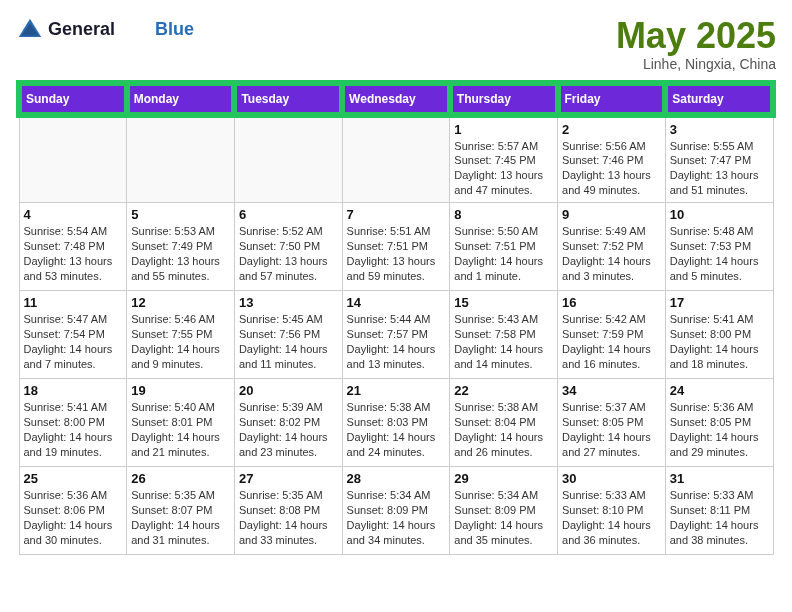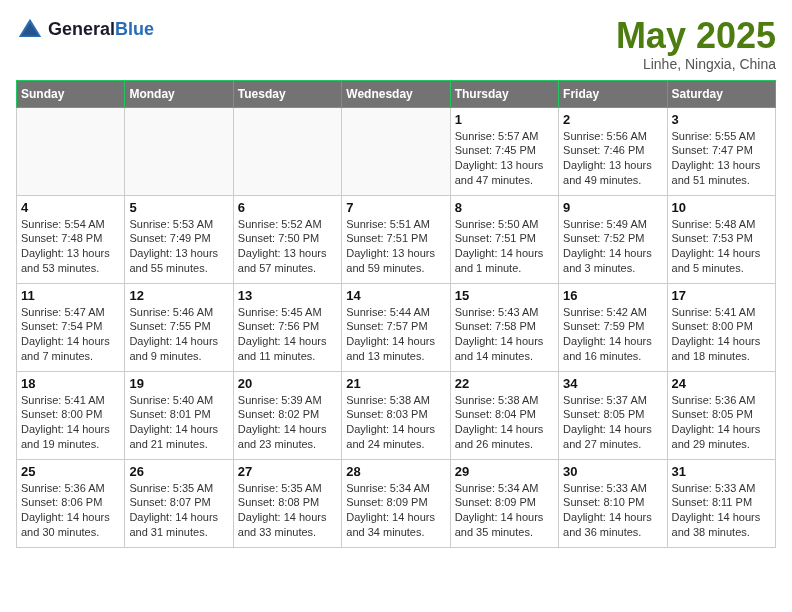--- a/index.html
+++ b/index.html
@@ -41,27 +41,27 @@
     .location {
       font-size: 14px;
       color: #555;
     }
     table {
       width: 100%;
       border-collapse: collapse;
       table-layout: fixed;
     }
     th {
-      background-color: #737373;
+      background-color: #6d28d9;
       color: white;
       font-size: 12px;
       font-weight: bold;
       padding: 6px 4px;
       text-align: left;
-      border: 1px solid #22c55e;
+      border: 6px solid #22c55e;
     }
     td {
       border: 1px solid #ccc;
       vertical-align: top;
       padding: 4px;
       height: 88px;
       font-size: 10px;
       color: #222;
       background: #fff;
     }
@@ -87,21 +87,21 @@
 <body>
 
 <div class="header">
   <div class="logo">
     <svg class="logo-icon" viewBox="0 0 40 40" xmlns="http://www.w3.org/2000/svg">
       <polygon points="20,4 36,30 4,30" fill="#2a6db5"></polygon>
       <polygon points="20,10 32,28 8,28" fill="#1a1a2e" opacity="0.3"></polygon>
     </svg>
     <div class="logo-text">
       <span style="font-size:18px;font-weight:bold;color:#1a1a2e;">General</span>
-      <span style="font-size:18px;font-weight:bold;color:#2a6db5;">Blue</span>
+      <span style="font-size:18px;font-weight:bold;color:#2a6db5;margin-left:40px;">Blue</span>
     </div>
   </div>
   <div class="title-area">
     <div class="month-title">May 2025</div>
     <div class="location">Linhe, Ningxia, China</div>
   </div>
 </div>
 
 <table>
   <thead>

